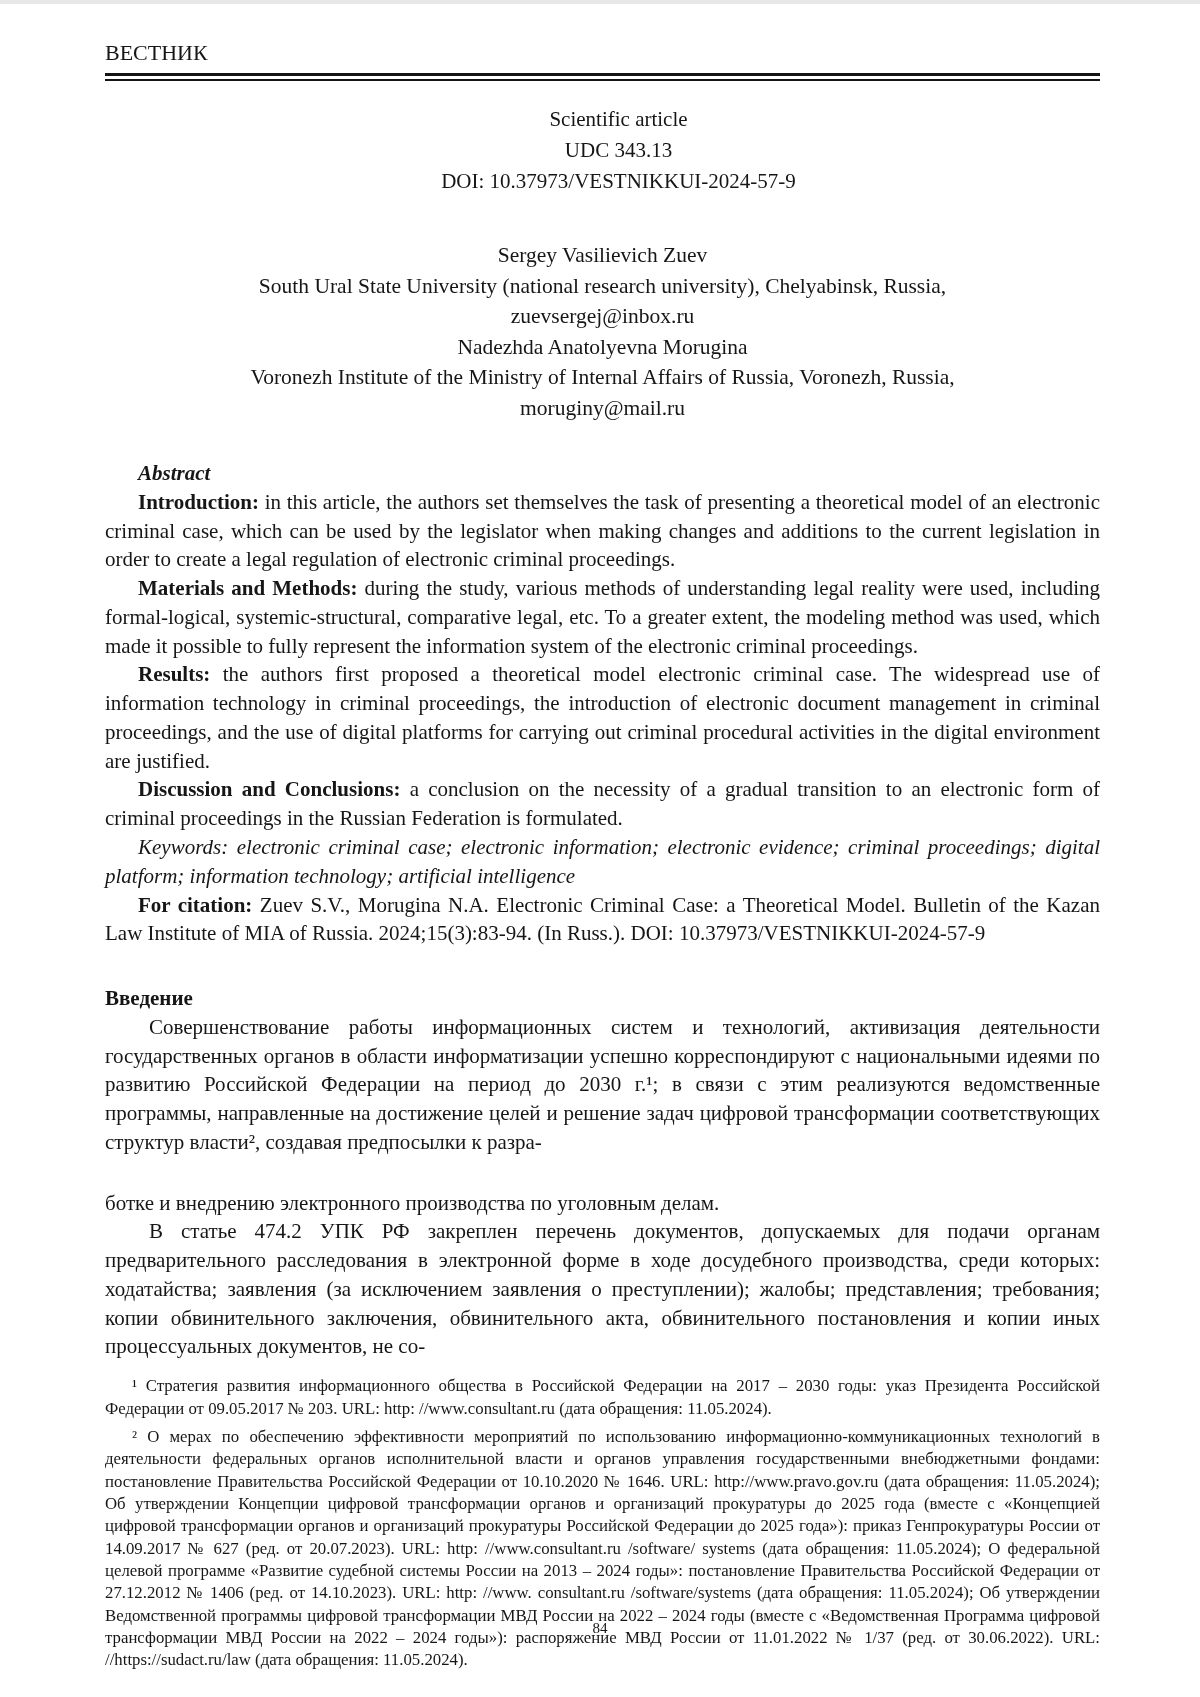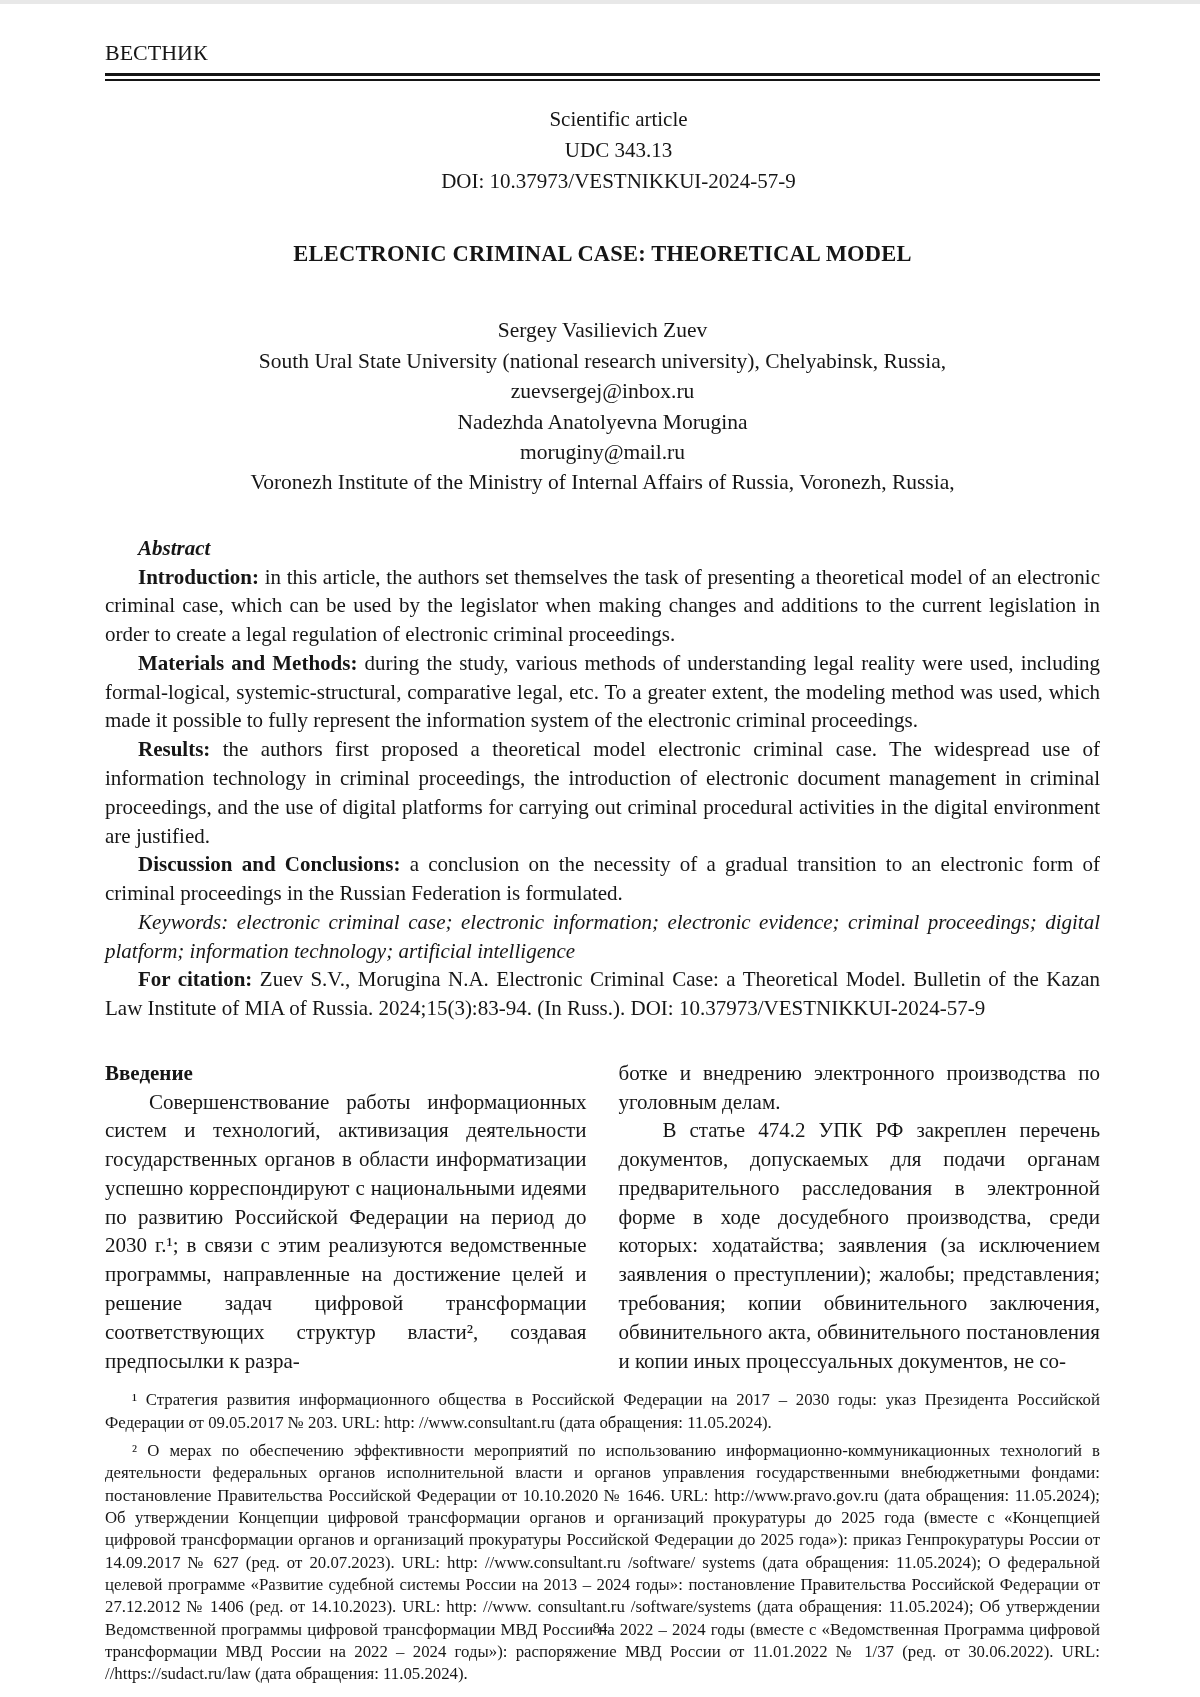--- a/index.html
+++ b/index.html
@@ -47,20 +47,21 @@
     text-align: justify;
   }
   .abstract-heading { font-weight: bold; font-style: italic; font-family: Liberation Serif, serif; }
   .para-label { font-weight: bold; }
   .keywords, .keywords .kw-label { font-style: italic; }
   
   .columns {
     display: flex;
     gap: 32px;
     margin-top: 36px;
+    flex-direction: column;
   }
   .col { flex: 1 1 0; }
   .col p { margin: 0; text-align: justify; text-indent: 44px; }
   .col p.noindent { text-indent: 0; }
   .section-heading {
     text-align: center;
     font-weight: bold;
     text-indent: 0 !important;
   }
   
@@ -84,29 +85,28 @@
     <div>ВЕСТНИК</div>
   </header>
   <div class="header-rule"></div>
 
   <section class="meta">
     <div>Scientific article</div>
     <div>UDC 343.13</div>
     <div>DOI: 10.37973/VESTNIKKUI-2024-57-9</div>
   </section>
 
-  <h1 class="title">ELECTRONIC CRIMINAL CASE: THEORETICAL MODEL</h1>
 
   <div class="authors">
     <div>Sergey Vasilievich Zuev</div>
     <div>South Ural State University (national research university), Chelyabinsk, Russia,</div>
     <div>zuevsergej@inbox.ru</div>
     <div>Nadezhda Anatolyevna Morugina</div>
+    <div>Voronezh Institute of the Ministry of Internal Affairs of Russia, Voronezh, Russia,</div>
     <div>moruginy@mail.ru</div>
-    <div>Voronezh Institute of the Ministry of Internal Affairs of Russia, Voronezh, Russia,</div>
   </div>
 
   <section class="abstract">
     <p class="abstract-heading">Abstract</p>
     <p><span class="para-label">Introduction:</span><span> in this article, the authors set themselves the task of presenting a theoretical model of an electronic criminal case, which can be used by the legislator when making changes and additions to the current legislation in order to create a legal regulation of electronic criminal proceedings.</span></p>
     <p><span class="para-label">Materials and Methods:</span><span> during the study, various methods of understanding legal reality were used, including formal-logical, systemic-structural, comparative legal, etc. To a greater extent, the modeling method was used, which made it possible to fully represent the information system of the electronic criminal proceedings.</span></p>
     <p><span class="para-label">Results:</span><span> the authors first proposed a theoretical model electronic criminal case. The widespread use of information technology in criminal proceedings, the introduction of electronic document management in criminal proceedings, and the use of digital platforms for carrying out criminal procedural activities in the digital environment are justified.</span></p>
     <p><span class="para-label">Discussion and Conclusions:</span><span> a conclusion on the necessity of a gradual transition to an electronic form of criminal proceedings in the Russian Federation is formulated.</span></p>
     <p class="keywords"><span class="kw-label">Keywords:</span><span> electronic criminal case; electronic information; electronic evidence; criminal proceedings; digital platform; information technology; artificial intelligence</span></p>
     <p><span class="para-label">For citation:</span><span> Zuev S.V., Morugina N.A. Electronic Criminal Case: a Theoretical Model. Bulletin of the Kazan Law Institute of MIA of Russia. 2024;15(3):83-94. (In Russ.). DOI: 10.37973/VESTNIKKUI-2024-57-9</span></p>

